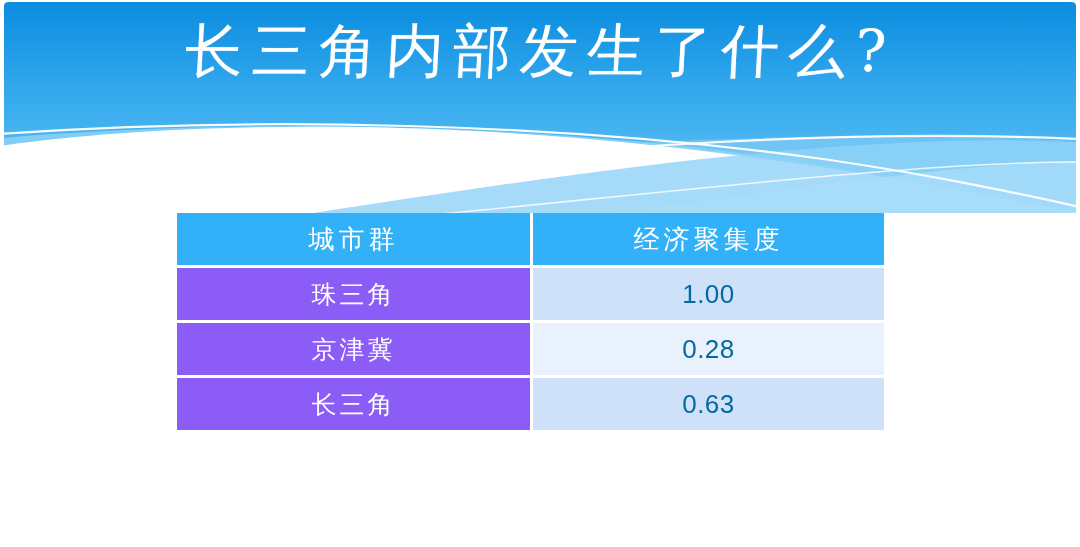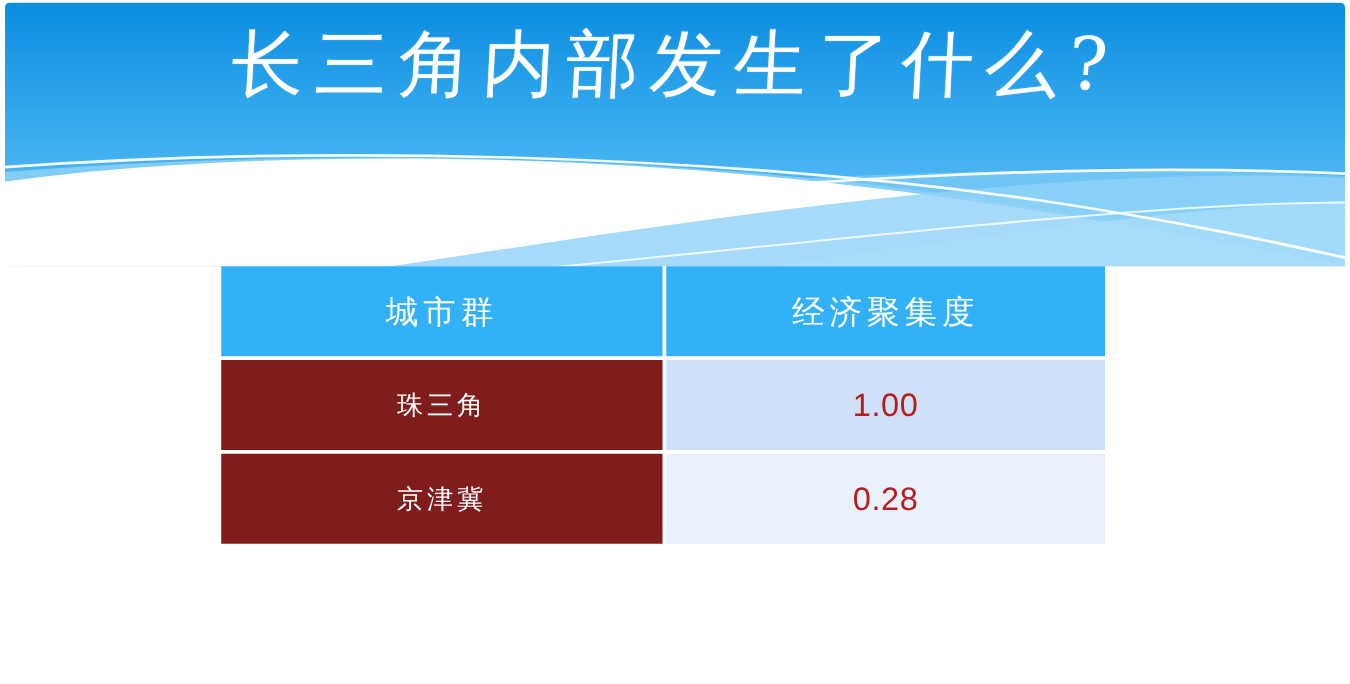--- a/index.html
+++ b/index.html
@@ -53,43 +53,43 @@
     border-collapse: separate;
     border-spacing: 3px 3px;
     margin: -3px;
     table-layout: fixed;
   }
   #data-table col.c-name { width: 353px; }
   #data-table col.c-val  { width: 351px; }
 
   #data-table th, #data-table td {
     padding: 0;
-    height: 72px;
+    height: 52px;
     vertical-align: middle;
     text-align: center;
     border: 0;
   }
   th.hdr {
     background: #33b1f8;
     color: #ffffff;
     font-family: "DejaVu Serif", "Liberation Serif", serif;
     font-weight: 400;
     font-size: 26px;
     letter-spacing: 4px;
   }
   td.name-cell {
-    background: #7f1d1d;
+    background: #8b5cf6;
     color: #ffffff;
     font-family: "DejaVu Serif", "Liberation Serif", serif;
     font-weight: 400;
-    font-size: 21px;
+    font-size: 25px;
     letter-spacing: 3px;
   }
   td.val-cell {
-    color: #b91c1c;
+    color: #0369a1;
     font-family: "Liberation Sans", sans-serif;
     font-size: 26px;
     font-weight: 400;
     letter-spacing: 0.5px;
   }
   td.val-dark  { background: #cfe1f8; }
   td.val-light { background: #e9f1fc; }
 </style>
 </head>
 <body>
@@ -147,16 +147,20 @@
     </thead>
     <tbody>
       <tr>
         <td class="name-cell">珠三角</td>
         <td class="val-cell val-dark">1.00</td>
       </tr>
       <tr>
         <td class="name-cell">京津冀</td>
         <td class="val-cell val-light">0.28</td>
       </tr>
+      <tr>
+        <td class="name-cell">长三角</td>
+        <td class="val-cell val-dark">0.63</td>
+      </tr>
     </tbody>
   </table>
 
 </div>
 
 </body></html>

